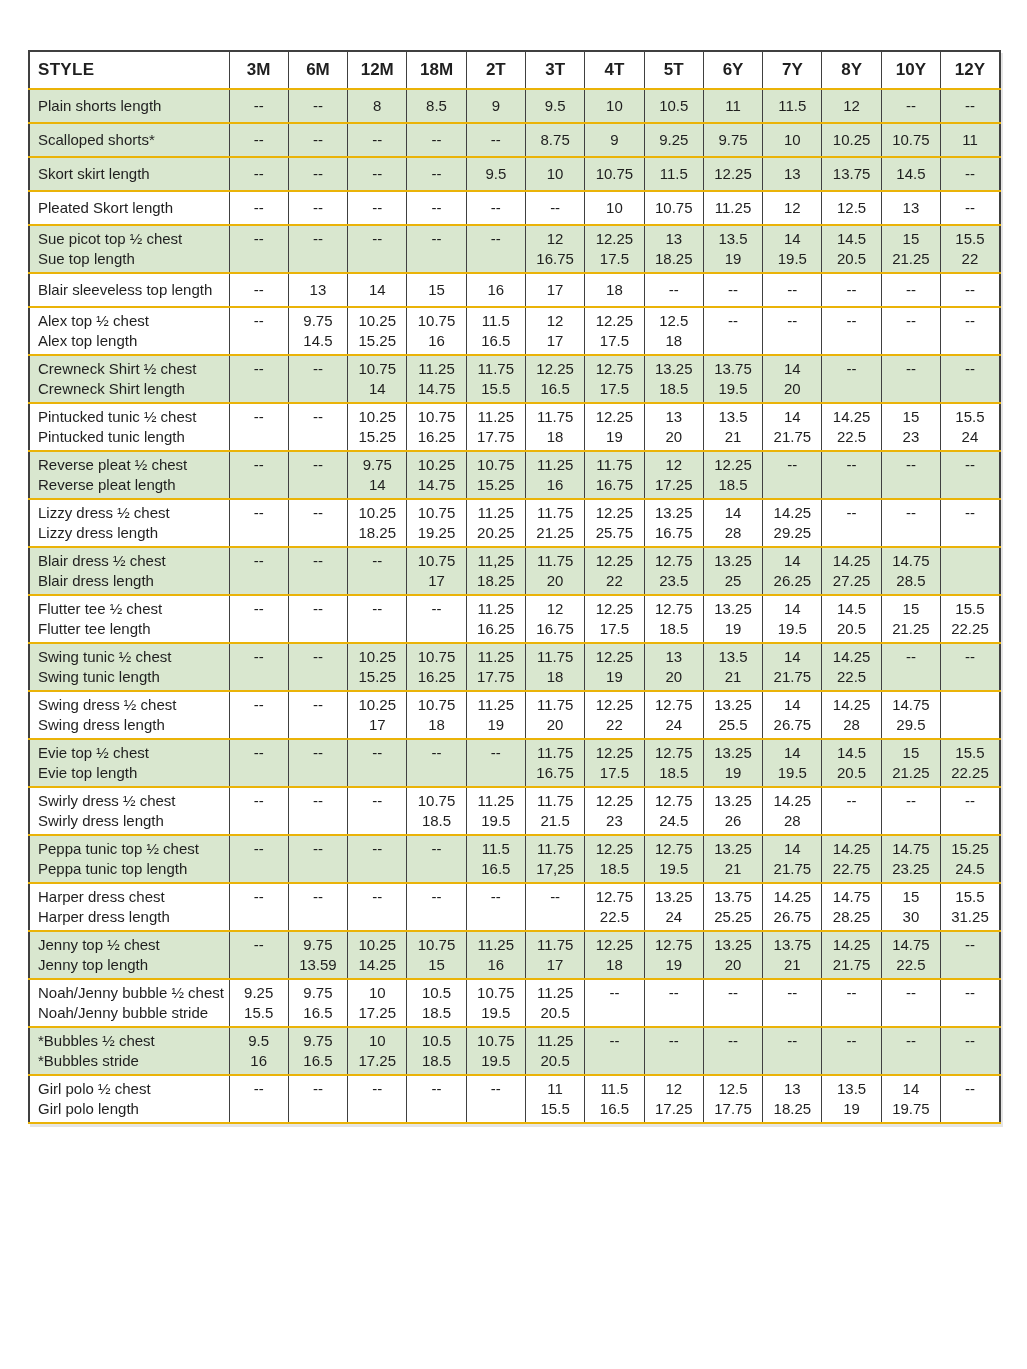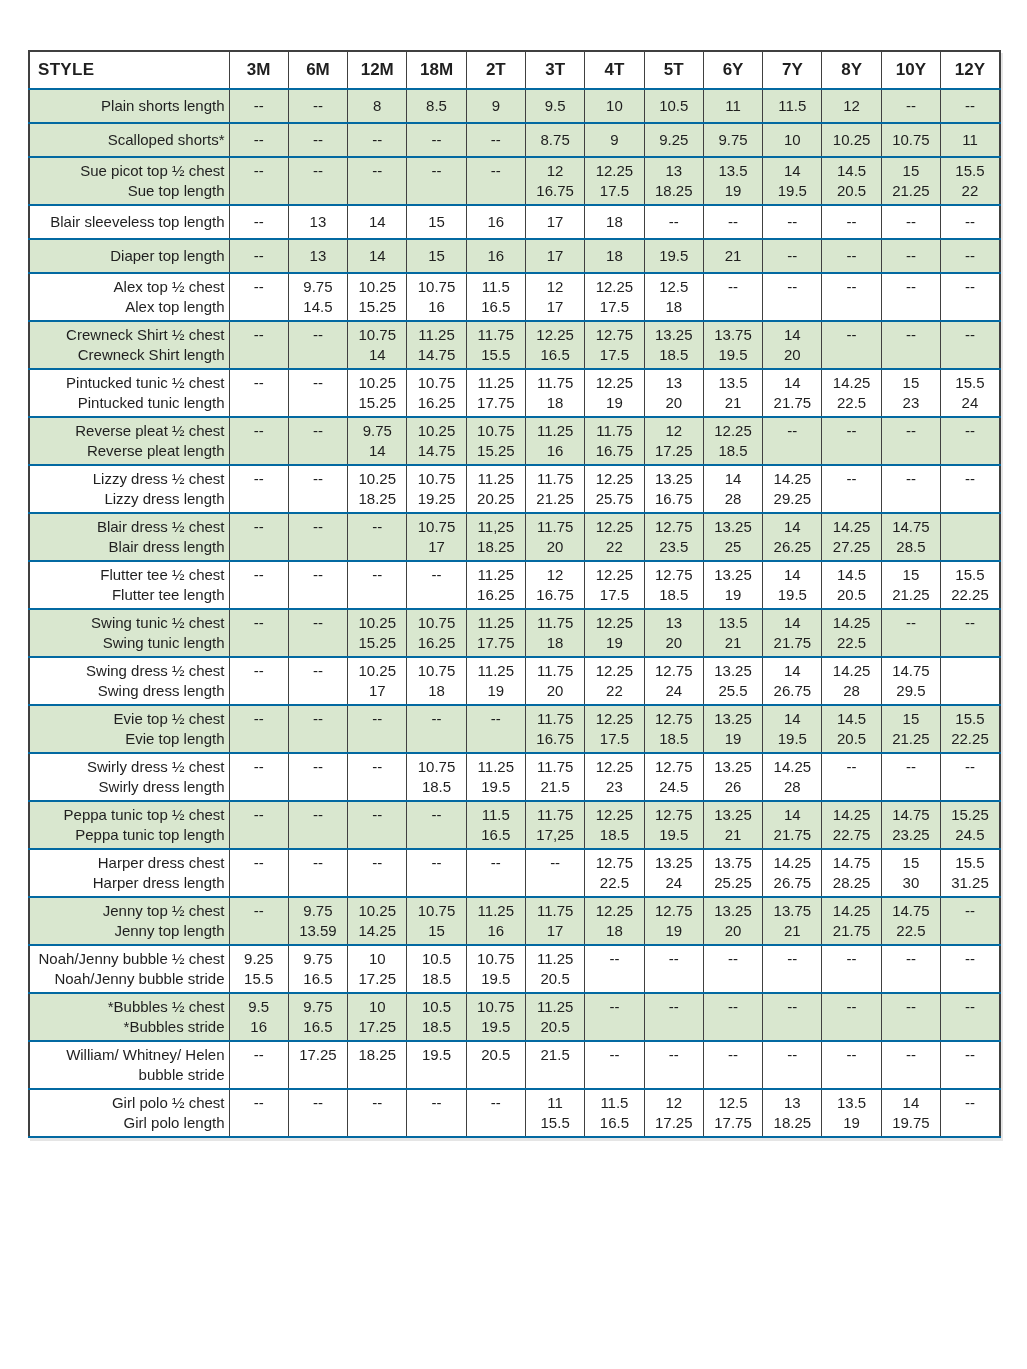--- a/index.html
+++ b/index.html
@@ -24,21 +24,21 @@
     border-collapse: collapse;
     table-layout: fixed;
     width: 100%;
     box-shadow: 2px 3px 0 rgba(150,150,150,0.25);
   }
   table.size-chart, table.size-chart td, table.size-chart th {
     border: 1px solid #404040;
   }
   table.size-chart tr {
     border-top: 2px solid #404040;
-    border-bottom: 2px solid #0369a1;
+    border-bottom: 2px solid #eab308;
     padding-left: 24px;
   }
   table.size-chart { border: 2px solid #404040; }
   th, td {
     font-size: 15px;
     line-height: 20px;
     vertical-align: top;
     white-space: pre-line;
     text-align: center;
     padding: 3px 2px;
@@ -49,21 +49,21 @@
     padding: 8px 2px;
     background: #ffffff;
     vertical-align: middle;
   }
   thead th.style-col {
     text-align: left;
     padding-left: 8px;
     letter-spacing: 0.3px;
   }
   td.style-label-cell {
-    text-align: right;
+    text-align: left;
     padding-left: 8px;
     padding-right: 4px;
   }
   tr.shaded td { background: #d9e7cf; }
   tr.single td { padding-top: 6px; padding-bottom: 6px; }
 </style>
 </head>
 <body>
 
 <div class="chart-wrap">
@@ -128,20 +128,52 @@
           <td>--</td>
           <td>8.75</td>
           <td>9</td>
           <td>9.25</td>
           <td>9.75</td>
           <td>10</td>
           <td>10.25</td>
           <td>10.75</td>
           <td>11</td>
         </tr>
+        <tr class="shaded single">
+          <td class="style-label-cell">Skort skirt length</td>
+          <td>--</td>
+          <td>--</td>
+          <td>--</td>
+          <td>--</td>
+          <td>9.5</td>
+          <td>10</td>
+          <td>10.75</td>
+          <td>11.5</td>
+          <td>12.25</td>
+          <td>13</td>
+          <td>13.75</td>
+          <td>14.5</td>
+          <td>--</td>
+        </tr>
+        <tr class="single">
+          <td class="style-label-cell">Pleated Skort length</td>
+          <td>--</td>
+          <td>--</td>
+          <td>--</td>
+          <td>--</td>
+          <td>--</td>
+          <td>--</td>
+          <td>10</td>
+          <td>10.75</td>
+          <td>11.25</td>
+          <td>12</td>
+          <td>12.5</td>
+          <td>13</td>
+          <td>--</td>
+        </tr>
         <tr class="shaded ">
           <td class="style-label-cell">Sue picot top ½ chest
 Sue top length</td>
           <td>--</td>
           <td>--</td>
           <td>--</td>
           <td>--</td>
           <td>--</td>
           <td>12
 16.75</td>
@@ -164,36 +196,20 @@
           <td class="style-label-cell">Blair sleeveless top length</td>
           <td>--</td>
           <td>13</td>
           <td>14</td>
           <td>15</td>
           <td>16</td>
           <td>17</td>
           <td>18</td>
           <td>--</td>
           <td>--</td>
-          <td>--</td>
-          <td>--</td>
-          <td>--</td>
-          <td>--</td>
-        </tr>
-        <tr class="shaded single">
-          <td class="style-label-cell">Diaper top length</td>
-          <td>--</td>
-          <td>13</td>
-          <td>14</td>
-          <td>15</td>
-          <td>16</td>
-          <td>17</td>
-          <td>18</td>
-          <td>19.5</td>
-          <td>21</td>
           <td>--</td>
           <td>--</td>
           <td>--</td>
           <td>--</td>
         </tr>
         <tr class="">
           <td class="style-label-cell">Alex top ½ chest
 Alex top length</td>
           <td>--</td>
           <td>9.75
@@ -581,37 +597,20 @@
           <td>9.75
 16.5</td>
           <td>10
 17.25</td>
           <td>10.5
 18.5</td>
           <td>10.75
 19.5</td>
           <td>11.25
 20.5</td>
-          <td>--</td>
-          <td>--</td>
-          <td>--</td>
-          <td>--</td>
-          <td>--</td>
-          <td>--</td>
-          <td>--</td>
-        </tr>
-        <tr class="">
-          <td class="style-label-cell">William/ Whitney/ Helen
-bubble stride</td>
-          <td>--</td>
-          <td>17.25</td>
-          <td>18.25</td>
-          <td>19.5</td>
-          <td>20.5</td>
-          <td>21.5</td>
           <td>--</td>
           <td>--</td>
           <td>--</td>
           <td>--</td>
           <td>--</td>
           <td>--</td>
           <td>--</td>
         </tr>
         <tr class="">
           <td class="style-label-cell">Girl polo ½ chest

